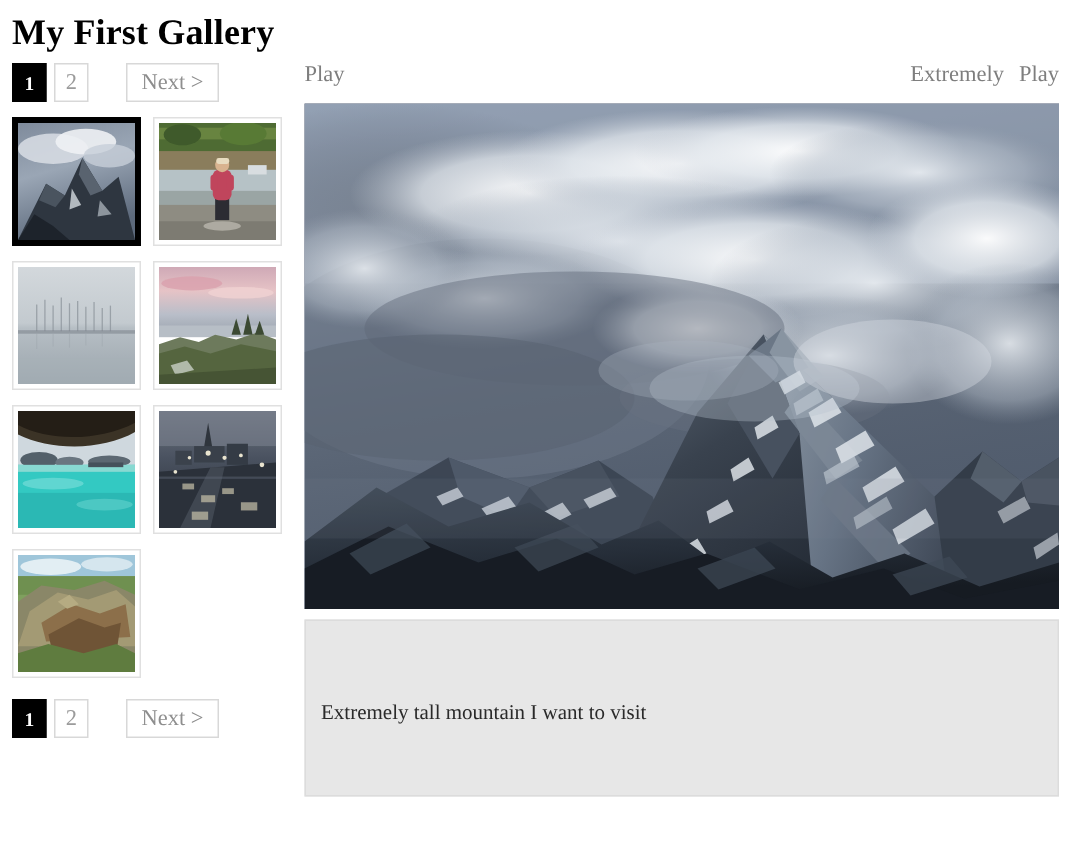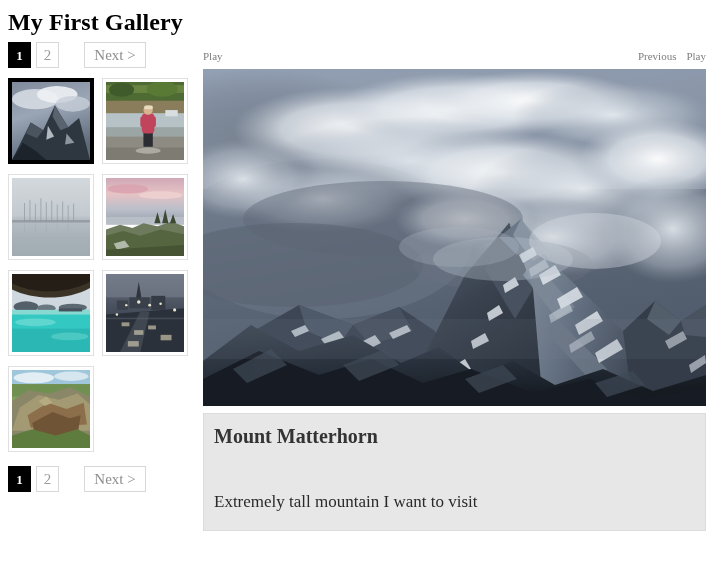--- a/index.html
+++ b/index.html
@@ -105,23 +105,23 @@
   
   #right-column {
     position: absolute;
     left: 203px;
     top: 0;
     width: 503px;
   }
   #stage-controls {
     display: flex;
     justify-content: space-between;
-    align-items: flex-end;
+    align-items: flex-start;
     height: 20px;
-    font-size: 11px;
+    font-size: 15px;
     color: #7e7e7e;
   }
   .stage-link {
     color: #7e7e7e;
     cursor: pointer;
     user-select: none;
   }
   #nav-right { display: flex; gap: 10px; }
 
   #stage-image {
@@ -143,21 +143,21 @@
     height: 118px;
   }
   #caption-title {
     font-size: 20px;
     font-weight: bold;
     color: #333333;
     margin: 0;
     line-height: 1.2;
   }
   #caption-desc {
-    font-size: 17px;
+    font-size: 14px;
     color: #2a2a2a;
     margin: 44px 0 0 0;
     line-height: 1.2;
   }
 </style>
 </head>
 <body>
 
 <h1 id="page-title">My First Gallery</h1>
 
@@ -355,21 +355,21 @@
       <span class="pager-btn is-next">Next &gt;</span>
     </div>
 
   </div>
 
   <div id="right-column">
 
     <div id="stage-controls">
       <span class="stage-link">Play</span>
       <span id="nav-right">
-        <span class="stage-link">Previous</span>
+        <span class="stage-link">Extremely</span>
         <span class="stage-link">Play</span>
       </span>
     </div>
 
     <div id="stage-image">
       <svg width="503" height="337" viewBox="0 0 503 337" preserveAspectRatio="none">
         <defs>
           <linearGradient id="skyGrad" x1="0" y1="0" x2="0.25" y2="1">
             <stop offset="0%" stop-color="#8e9cb0"></stop>
             <stop offset="30%" stop-color="#7b8799"></stop>
@@ -487,19 +487,18 @@
           <path d="M140 296 L182 280 L196 296 L156 312 Z"></path>
           <path d="M262 310 L300 296 L314 310 L276 324 Z"></path>
           <path d="M392 314 L430 302 L442 316 L404 328 Z"></path>
         </g>
 
         <rect y="250" width="503" height="40" fill="#7b8594" opacity="0.12"></rect>
       </svg>
     </div>
 
     <div id="caption-panel">
-      <div id="caption-title">Mount Matterhorn</div>
       <div id="caption-desc">Extremely tall mountain I want to visit</div>
     </div>
 
   </div>
 
 </div>
 
 </body></html>

